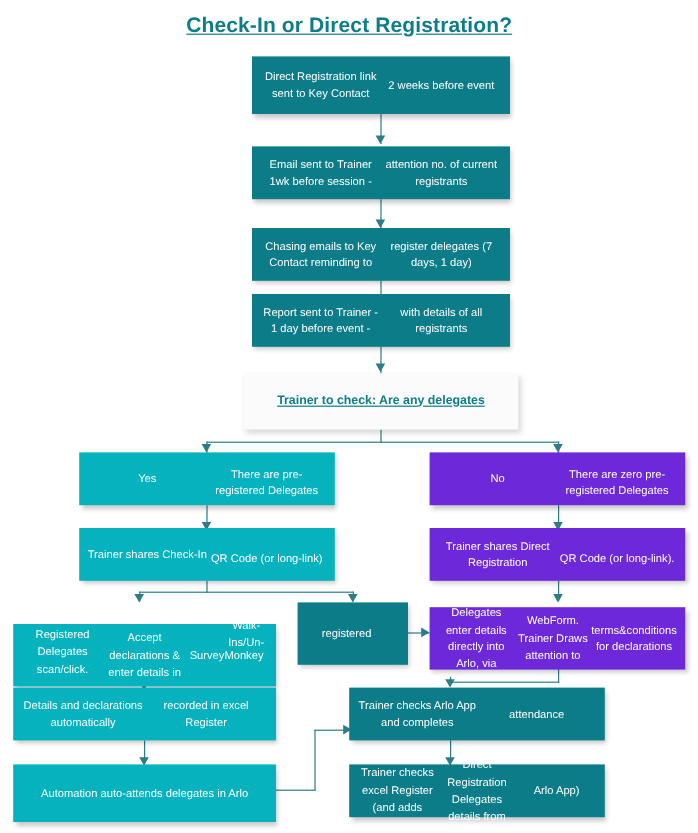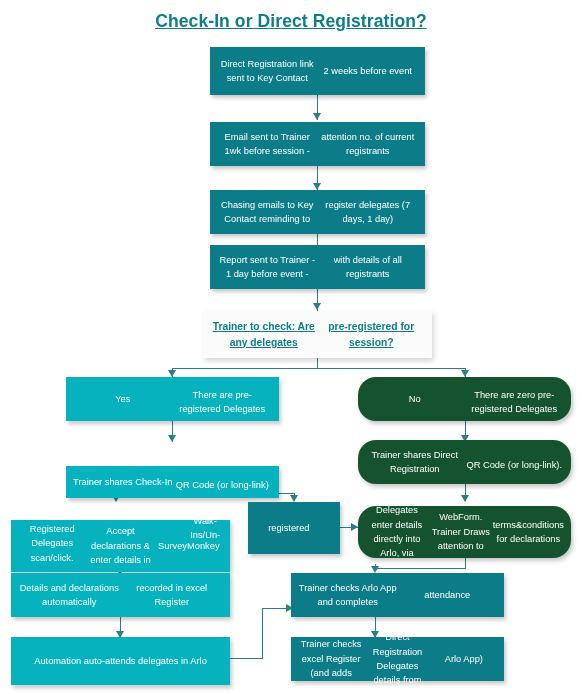--- a/index.html
+++ b/index.html
@@ -32,21 +32,21 @@
     color:#ffffff;
     font-size:9.3px;
     line-height:1.55;
     padding:4px 7px;
     box-shadow:2px 3px 4px rgba(0,0,0,.22);
     z-index:3;
   }
   .node .ln{display:block;width:100%;}
   .teal{background:#0c7d88;}
   .cyan{background:#06b2bd;}
-  .gray{background:#14532d;border-radius:18px;}
+  .gray{background:#6d28d9;}
   .white{
     background:#fbfbfb;
     color:#0d7e89;
     font-weight:bold;
     font-size:10.3px;
     box-shadow:2px 3px 5px rgba(0,0,0,.17);
     text-decoration:underline;
   }
   .node.spaced .ln + .ln{margin-top:6px;}
 
@@ -101,39 +101,38 @@
   <div class="node teal" style="left:210px;top:245px;width:215px;height:44px;">
     <span class="ln">Report sent to Trainer - 1 day before event -</span>
     <span class="ln">with details of all registrants</span>
   </div>
 
   <div class="conn vline" style="left:317px;top:289px;height:24px;"></div>
   <div class="arrow" style="left:313px;top:303px;"></div>
 
   <div class="node white" style="left:203px;top:311px;width:229px;height:47px;">
     <span class="ln">Trainer to check: Are any delegates</span>
-    <span class="ln">pre-registered for session?</span>
   </div>
 
   <div class="conn vline" style="left:317px;top:358px;height:11px;"></div>
   <div class="conn hline" style="left:172px;top:368px;width:294px;"></div>
   <div class="conn vline" style="left:172px;top:368px;height:10px;"></div>
   <div class="arrow" style="left:168px;top:370px;"></div>
   <div class="conn vline" style="left:465px;top:368px;height:10px;"></div>
   <div class="arrow" style="left:461px;top:370px;"></div>
 
   <div class="node cyan spaced" style="left:66px;top:377px;width:213px;height:44px;">
     <span class="ln">Yes</span>
     <span class="ln">There are pre-registered Delegates</span>
   </div>
 
   <div class="conn vline" style="left:172px;top:421px;height:21px;"></div>
   <div class="arrow" style="left:168px;top:435px;"></div>
 
-  <div class="node cyan spaced" style="left:66px;top:440px;width:213px;height:32px;margin-top:26px;">
+  <div class="node cyan spaced" style="left:66px;top:440px;width:213px;height:44px;">
     <span class="ln">Trainer shares Check-In</span>
     <span class="ln">QR Code (or long-link)</span>
   </div>
 
   <div class="conn vline" style="left:172px;top:484px;height:10px;"></div>
   <div class="conn hline" style="left:116px;top:493px;width:179px;"></div>
   <div class="conn vline" style="left:116px;top:493px;height:8px;"></div>
   <div class="arrow" style="left:112px;top:495px;"></div>
   <div class="conn vline" style="left:294px;top:493px;height:8px;"></div>
   <div class="arrow" style="left:290px;top:495px;"></div>

